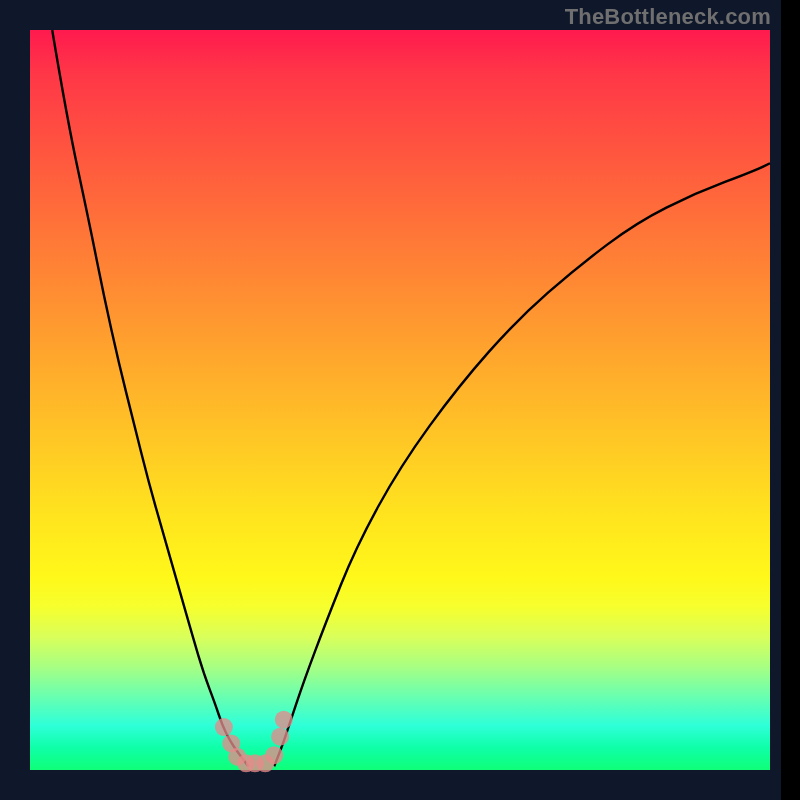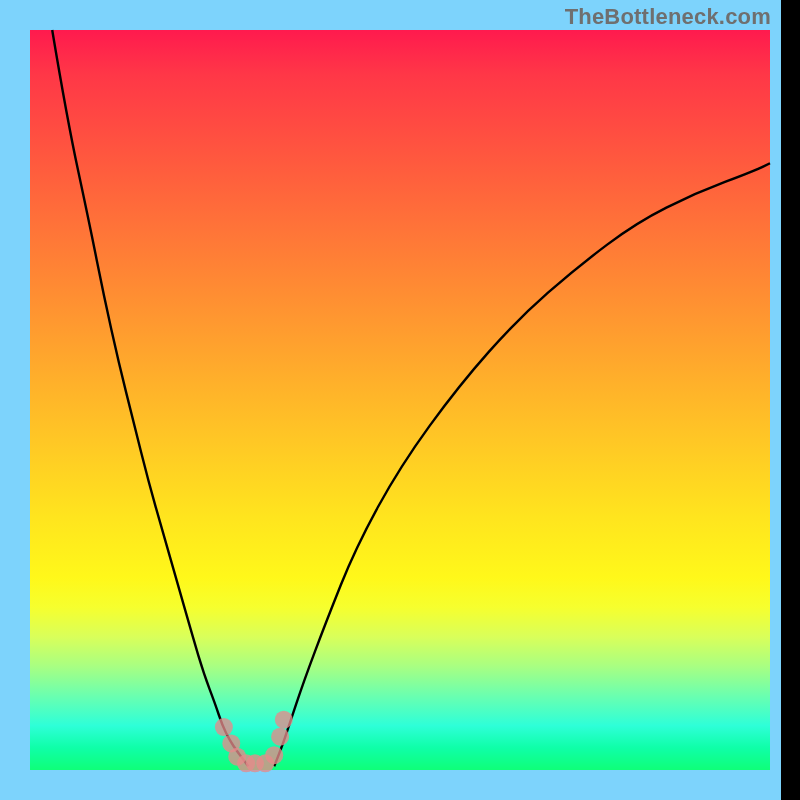--- a/index.html
+++ b/index.html
@@ -7,21 +7,21 @@
     padding: 0;
     width: 800px;
     height: 800px;
     background: #000;
     overflow: hidden;
   }
   .outer {
     position: relative;
     width: 781px;
     height: 800px;
-    background: #7dd3fc;
+    background: #0f172a;
   }
   .plot {
     position: absolute;
     left: 30px;
     top: 30px;
     width: 740px;
     height: 740px;
     background: linear-gradient(to bottom,
       #ff1a4e 0%,
       #ff3747 6%,

